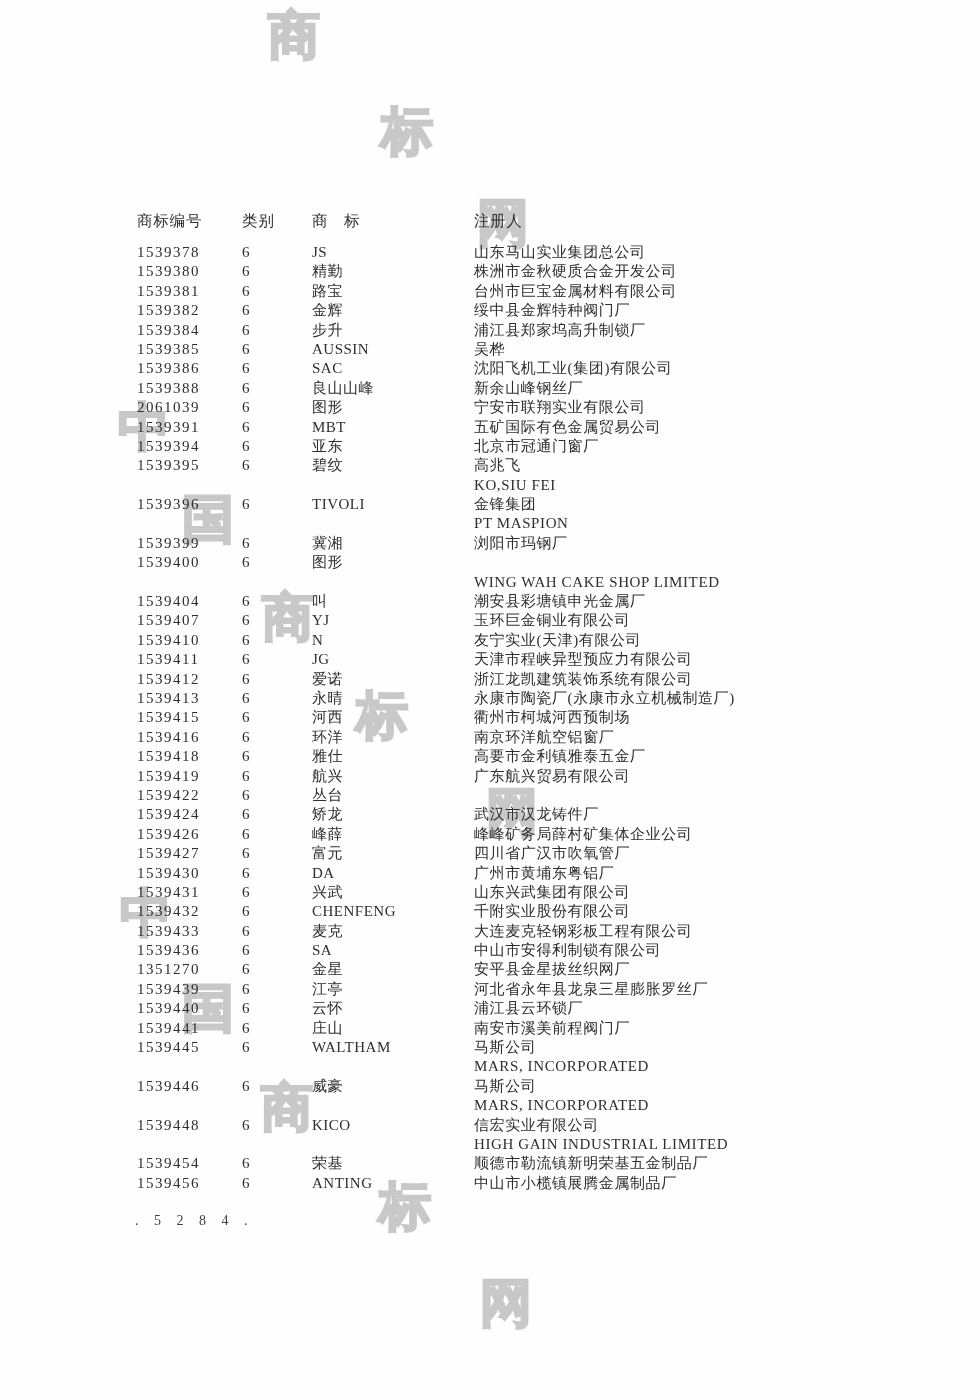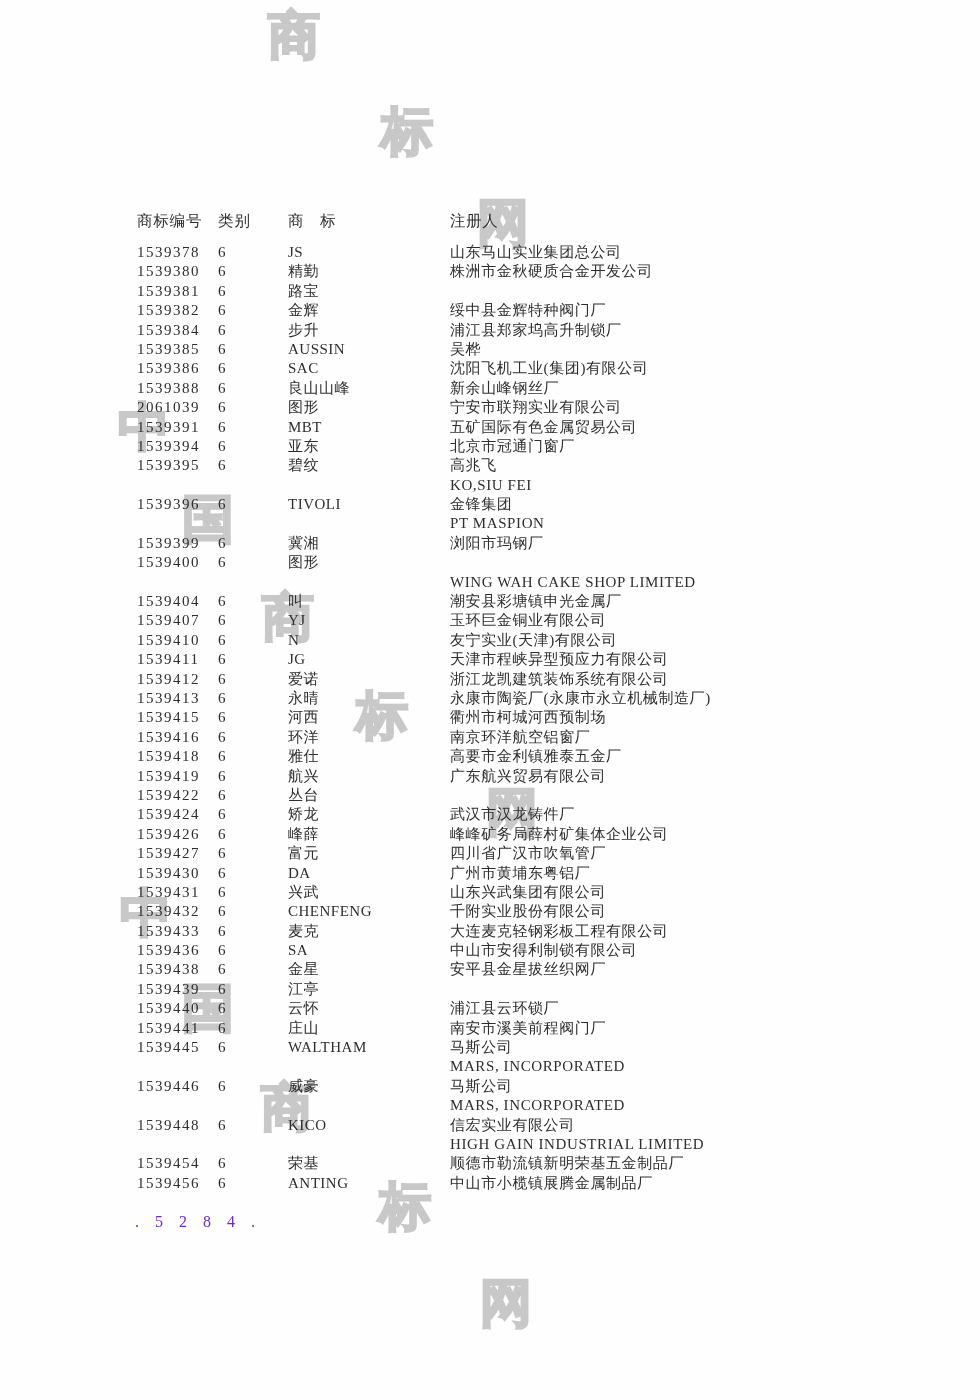--- a/index.html
+++ b/index.html
@@ -26,33 +26,33 @@
     font-family: "Liberation Serif", "DejaVu Serif", serif;
   }
 
   
   .table { position: absolute; top: 0; left: 0; width: 980px; }
   .hdr-row { position: absolute; top: 211px; left: 0; width: 980px; display: flex; font-size: 15.5px; letter-spacing: 1px; }
   .lines { position: absolute; top: 243px; left: 0; width: 976px; }
   .row { display: flex; height: 19.4px; line-height: 19.4px; font-size: 15px; white-space: nowrap; }
 
   .c-no   { padding-left: 137px; width: 81px;  box-sizing: content-box; letter-spacing: 1.5px; }
-  .c-cls  { width: 70px; }
+  .c-cls  { width: 70px; margin-left: 24px; }
   .c-mark { width: 162px; letter-spacing: 0.5px; }
   .c-reg  { flex: 1; letter-spacing: 0.6px; }
 
   .hdr-row .c-no { letter-spacing: 0.8px; }
 
   .footer {
     position: absolute;
     top: 1213px;
     left: 135px;
-    font-size: 16px;
+    font-size: 14px;
     letter-spacing: 6px;
-    color: #6d28d9;
+    color: #404040;
   }
 </style>
 </head>
 <body>
 
 <div class="page">
 
   <div id="watermarks">
       <span class="wm" style="left: 268px; top: 10px;">商</span>
       <span class="wm" style="left: 381px; top: 106px;">标</span>
@@ -89,20 +89,21 @@
     <span class="c-no">1539380</span>
     <span class="c-cls">6</span>
     <span class="c-mark">精勤</span>
     <span class="c-reg">株洲市金秋硬质合金开发公司</span>
   </div>
 
   <div class="row">
     <span class="c-no">1539381</span>
     <span class="c-cls">6</span>
     <span class="c-mark">路宝</span>
+    <span class="c-reg">台州市巨宝金属材料有限公司</span>
   </div>
 
   <div class="row">
     <span class="c-no">1539382</span>
     <span class="c-cls">6</span>
     <span class="c-mark">金辉</span>
     <span class="c-reg">绥中县金辉特种阀门厂</span>
   </div>
 
   <div class="row">
@@ -328,30 +329,31 @@
   </div>
 
   <div class="row">
     <span class="c-no">1539436</span>
     <span class="c-cls">6</span>
     <span class="c-mark">SA</span>
     <span class="c-reg">中山市安得利制锁有限公司</span>
   </div>
 
   <div class="row">
-    <span class="c-no">1539438</span>
+    <span class="c-no">1351270</span>
     <span class="c-cls">6</span>
     <span class="c-mark">金星</span>
     <span class="c-reg">安平县金星拔丝织网厂</span>
   </div>
 
   <div class="row">
     <span class="c-no">1539439</span>
     <span class="c-cls">6</span>
     <span class="c-mark">江亭</span>
+    <span class="c-reg">河北省永年县龙泉三星膨胀罗丝厂</span>
   </div>
 
   <div class="row">
     <span class="c-no">1539440</span>
     <span class="c-cls">6</span>
     <span class="c-mark">云怀</span>
     <span class="c-reg">浦江县云环锁厂</span>
   </div>
 
   <div class="row">

